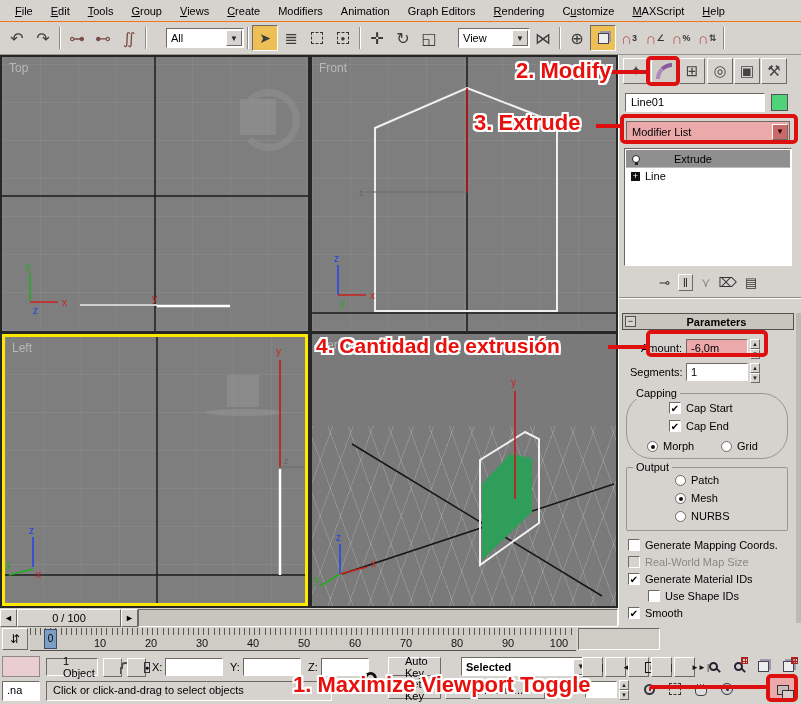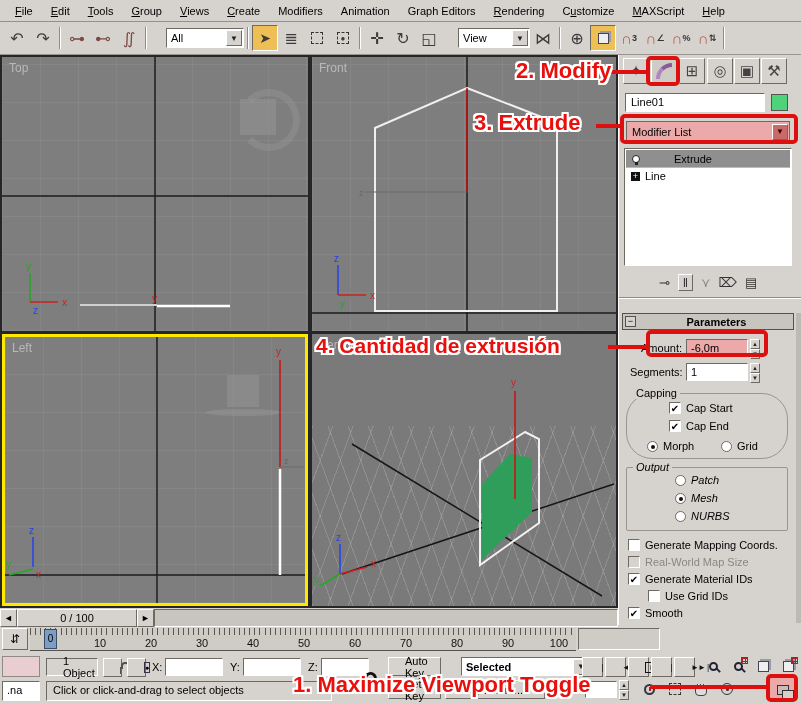--- a/index.html
+++ b/index.html
@@ -41,21 +41,21 @@
   .vp-label { position:absolute; left:7px; top:4px; color:#b9b9b9; font-size:12px; }
   .persp-grid { position:absolute; left:0; top:92px; right:0; bottom:0;
      background-image:repeating-linear-gradient(110deg,rgba(200,200,200,.28) 0 1px,transparent 1px 19px),
                       repeating-linear-gradient(70deg,rgba(200,200,200,.28) 0 1px,transparent 1px 19px); }
   .ghost-sq { position:absolute; background:#999; opacity:.45; }
   .ghost-ring { position:absolute; border:7px solid #9b9b9b; border-radius:50%; opacity:.35; border-left-color:transparent; }
 
   
   .tslider { position:absolute; left:0; top:608px; width:618px; height:20px; background:#d6d3ce; display:flex; align-items:center; }
   .ts-btn { width:17px; height:18px; display:flex; align-items:center; justify-content:center; font-size:9px; }
-  .ts-handle { width:120px; height:18px; display:flex; align-items:center; justify-content:center; }
+  .ts-handle { width:104px; height:18px; display:flex; align-items:center; justify-content:center; }
   .ts-track { flex:1; height:18px; background:#c8c5be; border:1px solid; border-color:#6e6a63 #fff #fff #6e6a63; }
   .ruler { position:absolute; left:30px; top:628px; width:546px; height:23px; background:#cfccc6;
            border-bottom:1px solid #55524c;
            background-image:repeating-linear-gradient(90deg,#5a574f 0 1px,transparent 1px 5.1px);
            background-size:100% 7px; background-repeat:no-repeat; }
   .tick { position:absolute; top:9px; font-size:11px; color:#111; transform:translateX(-50%); }
   .frame-marker { position:absolute; left:44px; top:629px; width:13px; height:20px; background:#7d9ec4;
                   border:1px solid #3c4c66; color:#000; font-size:10px; text-align:center; line-height:18px; }
 
   
@@ -457,21 +457,21 @@
         <div class="chk" style="position:absolute; left:20px; top:46px;">
           <span class="rad on"></span>
           <span>Morph</span>
         </div>
         <div class="chk" style="position:absolute; left:94px; top:46px;">
           <span class="rad"></span>
           <span>Grid</span>
         </div>
       </div>
 
-      <div class="group" style="left:4px; top:154px; width:162px; height:64px;font-style:italic;">
+      <div class="group" style="left:4px; top:154px; width:162px; height:64px;">
         <span class="group-title">Output</span>
         <div class="chk" style="position:absolute; left:48px; top:6px;">
           <span class="rad"></span>
           <span>Patch</span>
         </div>
         <div class="chk" style="position:absolute; left:48px; top:24px;">
           <span class="rad on"></span>
           <span>Mesh</span>
         </div>
         <div class="chk" style="position:absolute; left:48px; top:42px;">
@@ -487,21 +487,21 @@
       <div class="chk disabled" style="position:absolute; left:6px; top:243px;">
         <span class="chkbox" style="background:#d6d3ce;"></span>
         <span>Real-World Map Size</span>
       </div>
       <div class="chk" style="position:absolute; left:6px; top:260px;">
         <span class="chkbox">✔</span>
         <span>Generate Material IDs</span>
       </div>
       <div class="chk" style="position:absolute; left:26px; top:277px;">
         <span class="chkbox"></span>
-        <span>Use Grid IDs</span>
+        <span>Use Shape IDs</span>
       </div>
       <div class="chk" style="position:absolute; left:6px; top:294px;">
         <span class="chkbox">✔</span>
         <span>Smooth</span>
       </div>
     </div>
 
     <div class="abs" style="left:177px; top:258px; width:5px; height:310px; background:#bdbab3;"></div>
   </div>
 

